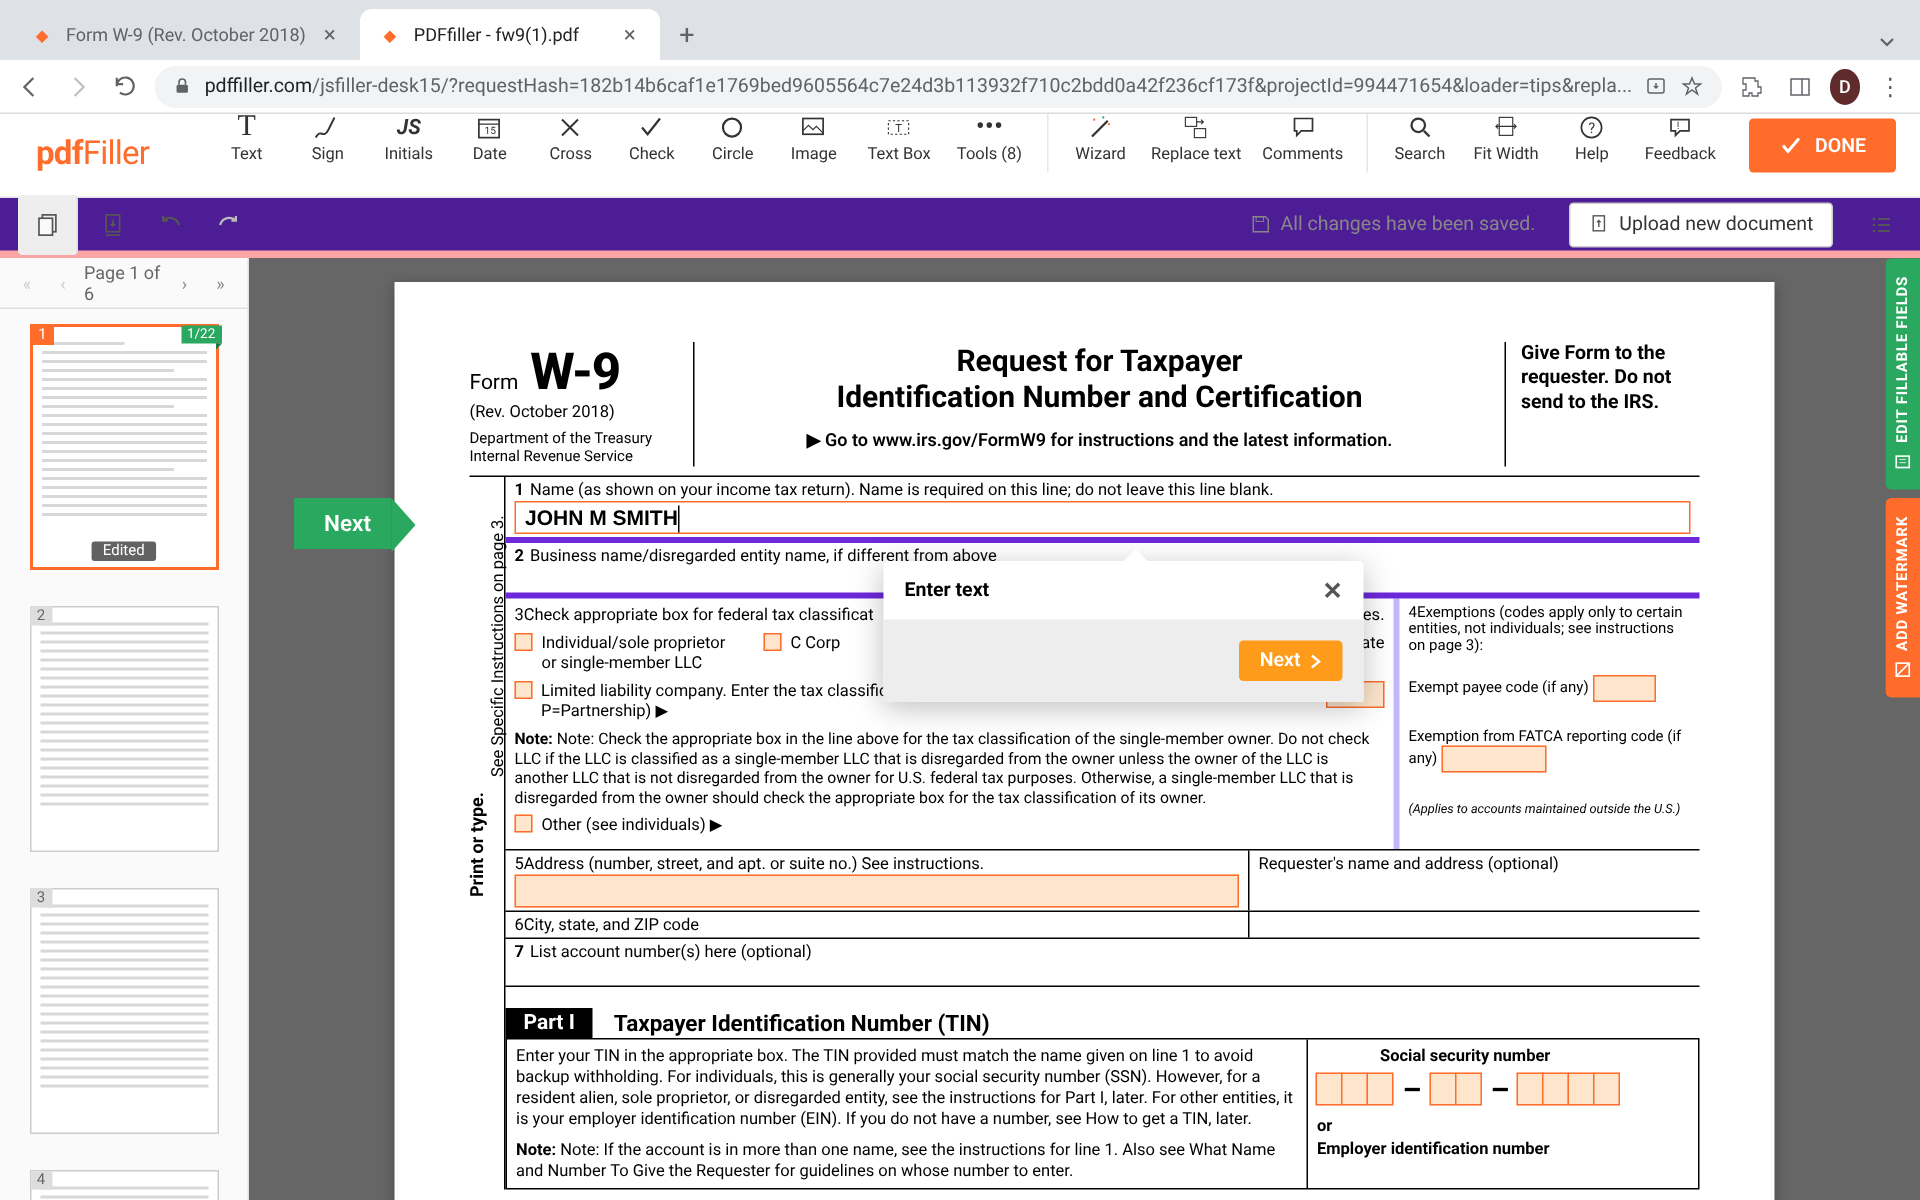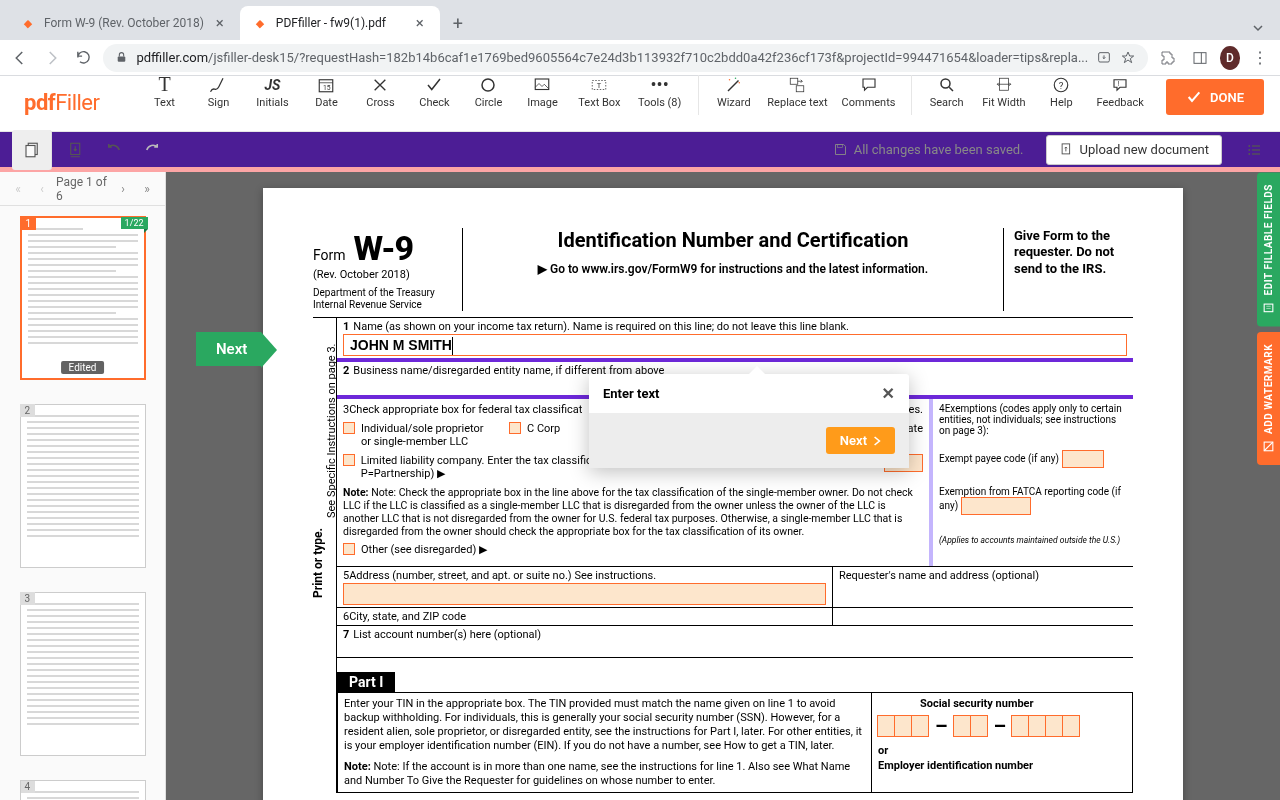--- a/index.html
+++ b/index.html
@@ -531,20 +531,21 @@
 
     <div class="page">
 
       <div class="form-head">
         <div class="fh-left">
           <div><span class="form-w9">Form</span> &nbsp;<span class="w9big">W-9</span></div>
           <div class="rev">(Rev. October 2018)</div>
           <div class="dept"><span>Department of the Treasury</span><br><span>Internal Revenue Service</span></div>
         </div>
         <div class="fh-mid">
+          <div class="title1">Request for Taxpayer</div>
           <div class="title2">Identification Number and Certification</div>
           <div class="goto">▶ Go to www.irs.gov/FormW9 for instructions and the latest information.</div>
         </div>
         <div class="fh-right">Give Form to the requester. Do not send to the IRS.</div>
       </div>
 
       <div class="form-body">
         <div class="sidebar-label">
           <div class="rot">Print or type.</div>
           <div class="rot2">See Specific Instructions on page 3.</div>
@@ -582,21 +583,21 @@
                   <span class="opt">
                       <span class="check"></span>
                       <span>Limited liability company. Enter the tax classification (C=C corporation, S=S corporation, P=Partnership) ▶</span>
                     </span>
                   <span class="hl-field" style="width:40px; display:inline-block; margin-left:6px;"></span>
                 </div>
                 <div class="note"><b>Note:</b> <span>Note: Check the appropriate box in the line above for the tax classification of the single-member owner.  Do not check LLC if the LLC is classified as a single-member LLC that is disregarded from the owner unless the owner of the LLC is another LLC that is not disregarded from the owner for U.S. federal tax purposes. Otherwise, a single-member LLC that is disregarded from the owner should check the appropriate box for the tax classification of its owner.</span></div>
                 <div class="opt-line" style="margin-top:4px;">
                   <span class="opt">
                       <span class="check"></span>
-                      <span>Other (see disregarded) ▶</span>
+                      <span>Other (see individuals) ▶</span>
                     </span>
                 </div>
               </div>
             </div>
             <div class="right">
               <span class="rownum">4</span><span>Exemptions (codes apply only to certain entities, not individuals; see instructions on page 3):</span>
               <div style="margin-top:14px;"><span>Exempt payee code (if any)</span> <span class="hl-field" style="display:inline-block; width:42px; vertical-align:middle;"></span></div>
               <div style="margin-top:18px;"><span>Exemption from FATCA reporting code (if any)</span> <span class="hl-field" style="display:inline-block; width:70px; vertical-align:middle;"></span></div>
               <div style="margin-top:20px; font-size:8.5px; font-style:italic;">(Applies to accounts maintained outside the U.S.)</div>
             </div>
@@ -612,20 +613,21 @@
           <div class="row-addr" style="border-bottom:1px solid #000;">
             <div class="l" style=""><span class="rownum">6</span><span>City, state, and ZIP code</span></div>
             <div class="r"></div>
           </div>
           <div class="frow" style="padding-bottom:16px; border-bottom:1.5px solid #000;">
             <span class="rownum">7</span><span>List account number(s) here (optional)</span>
           </div>
 
           <div class="part-header">
             <span class="part-lbl">Part I</span>
+            <span class="part-title">Taxpayer Identification Number (TIN)</span>
           </div>
           <div class="tin-row">
             <div class="txt">
               <span>Enter your TIN in the appropriate box. The TIN provided must match the name given on line 1 to avoid backup withholding. For individuals, this is generally your social security number (SSN). However, for a resident alien, sole proprietor, or disregarded entity, see the instructions for Part I, later. For other entities, it is your employer identification number (EIN). If you do not have a number, see How to get a TIN, later.</span>
               <div style="margin-top:6px;"><b>Note:</b> <span>Note: If the account is in more than one name, see the instructions for line 1. Also see What Name and Number To Give the Requester for guidelines on whose number to enter.</span></div>
             </div>
             <div class="box">
               <div style="font-weight:700;margin-left:42px;">Social security number</div>
               <div style="display:flex; align-items:center; margin-top:4px;">
                 <div class="hl-cells">

